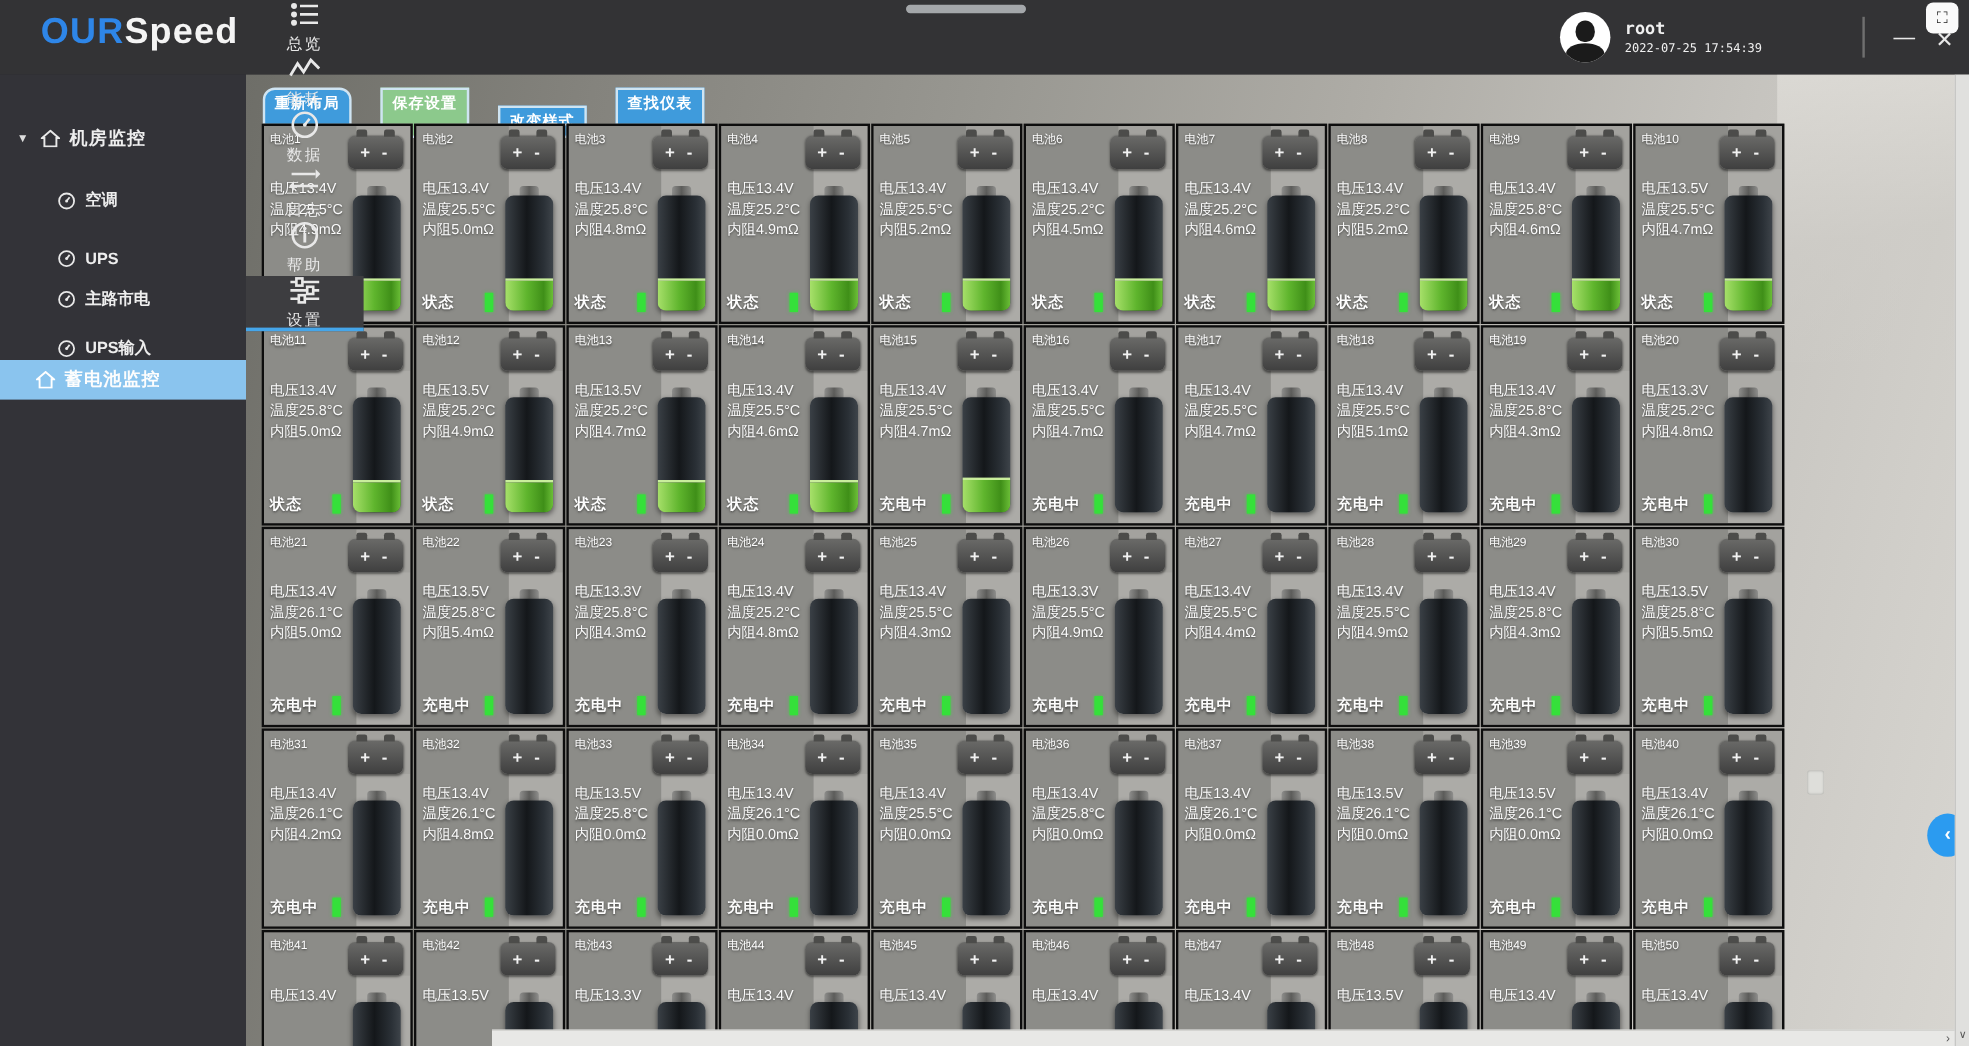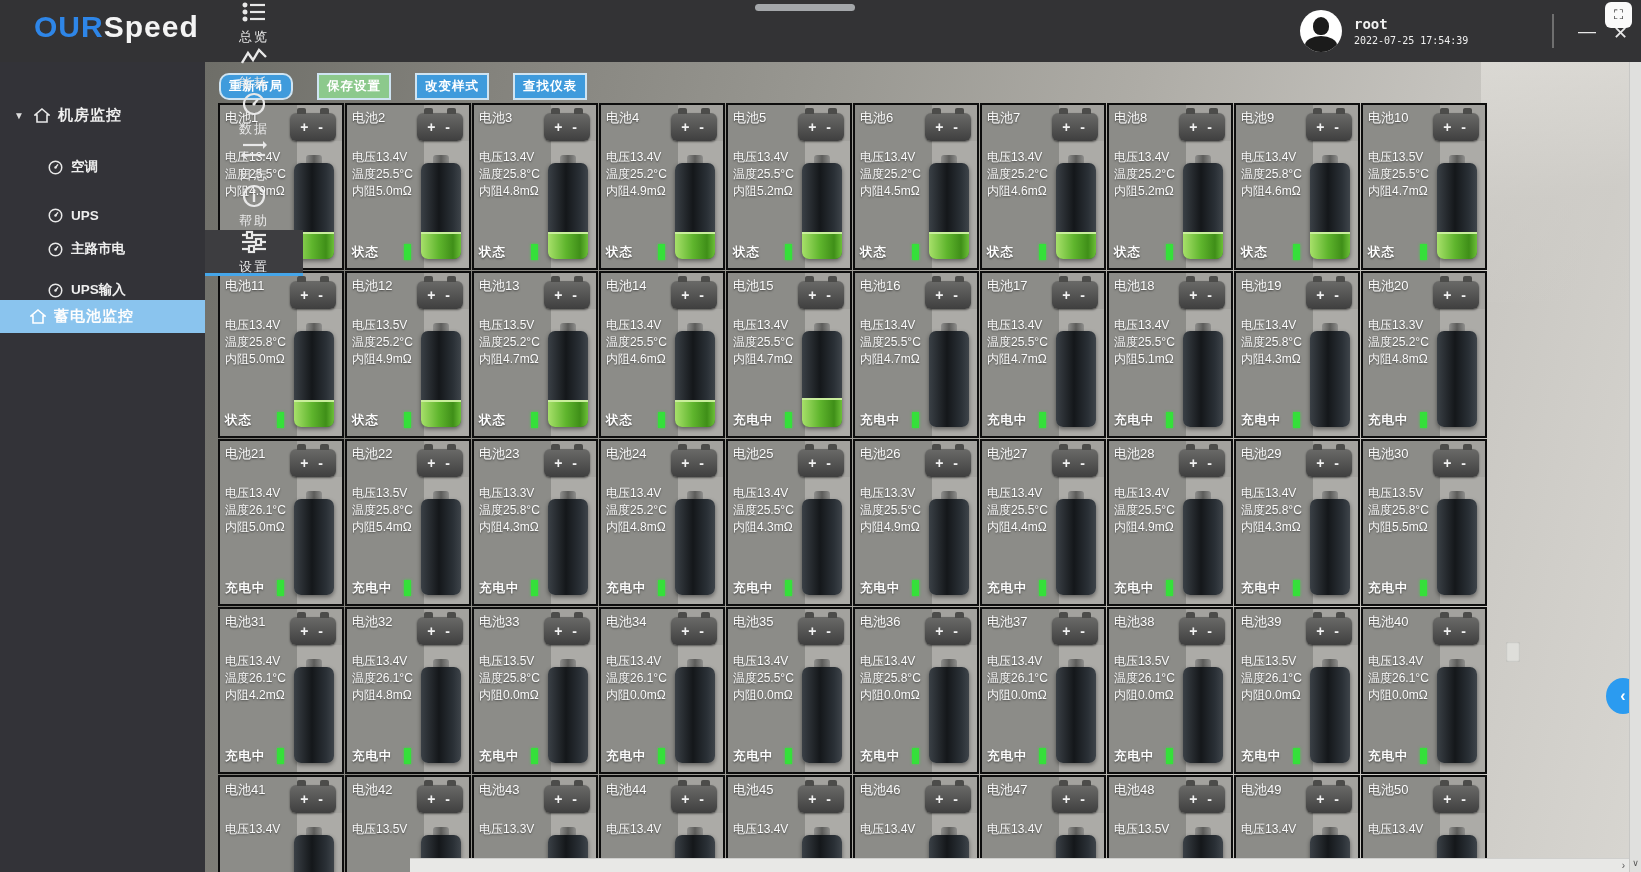--- a/index.html
+++ b/index.html
@@ -52,21 +52,21 @@
   .socket { position:absolute; left:1301px; top:580px; width:14px; height:20px; background:#dededa; border-radius:2px; box-shadow:inset 0 0 2px #9a9a96; }
 
   .toolbar { position:absolute; left:14px; top:11px; display:flex; gap:24px; }
   .tbtn { min-width:64px; padding:3px 8px; font-size:12.5px; font-weight:bold; color:#fff; text-align:center; border:2px solid #cfe4f2; cursor:pointer; letter-spacing:1px; }
 
   .grid { position:absolute; left:13px; top:41px; display:grid; grid-template-columns:repeat(10,126px); grid-auto-rows:167px; gap:1px; }
   .card { position:relative; border:2px solid #0d0d0d; background:#a3a29e; overflow:hidden; cursor:pointer; }
   .card::before { content:""; position:absolute; left:0; top:0; width:63%; height:100%; background:rgba(82,82,80,0.28); }
   .card::after { content:""; position:absolute; right:0; top:36px; width:37%; bottom:0; background:rgba(255,255,255,0.10); }
   .card > * { position:relative; z-index:2; }
-  .card-name { position:absolute; left:5px; top:4px; font-size:13px; color:#fdfdfd; text-shadow:0 1px 2px rgba(0,0,0,.55); }
+  .card-name { position:absolute; left:5px; top:4px; font-size:10px; color:#fdfdfd; text-shadow:0 1px 2px rgba(0,0,0,.55); }
   .nine-volt { position:absolute; right:6px; top:8px; width:46px; height:28px; background:linear-gradient(180deg,#6a6a68,#3f3f3f); border-radius:6px; box-shadow:0 1px 2px rgba(0,0,0,.5); display:flex; align-items:center; justify-content:center; }
   .nine-volt::before, .nine-volt::after { content:""; position:absolute; top:-5px; width:9px; height:6px; border-radius:2px 2px 0 0; background:#4c4c4a; }
   .nine-volt::before { left:7px; } .nine-volt::after { right:7px; }
   .nine-volt .pm { color:#f2f2f2; font-size:14px; font-weight:bold; letter-spacing:3px; }
   .card-info { position:absolute; left:5px; top:44px; color:#fbfbfb; font-size:12px; line-height:17px; text-shadow:0 1px 2px rgba(0,0,0,.5); white-space:nowrap; }
   .battery-graphic { position:absolute; right:8px; top:50px; width:40px; height:104px; }
   .bat-cap { position:absolute; left:12px; top:0; width:16px; height:9px; border-radius:3px 3px 0 0; background:linear-gradient(90deg,#8e8e8c,#5c5c5a 50%,#8e8e8c); }
   .bat-body { position:absolute; left:0; top:8px; width:40px; height:96px; border-radius:7px; overflow:hidden; background:linear-gradient(90deg,#3a4046 0%,#14171a 45%,#2a3036 80%,#3e444a 100%); box-shadow:0 2px 4px rgba(0,0,0,.45); }
   .bat-fill { position:absolute; left:0; bottom:0; width:100%; background:linear-gradient(90deg,#a7e06a 0%,#5fb52d 45%,#3f8f18 80%,#6cbf38 100%); border-top:2px solid #c9ee9c; }
   .card-status { position:absolute; left:5px; bottom:7px; font-size:12.5px; font-weight:bold; color:#fdfdfd; text-shadow:0 1px 2px rgba(0,0,0,.55); letter-spacing:1px; }
@@ -241,21 +241,21 @@
       <span class="slabel">蓄电池监控</span>
     </div>
   </div>
 
   <div class="main">
     <div class="ceiling"></div>
     <div class="socket"></div>
     <div class="toolbar" id="toolbar">
         <div class="tbtn" style="background: rgb(63, 155, 220); border-radius: 10px;">重新布局</div>
         <div class="tbtn" style="background: rgb(140, 201, 140);">保存设置</div>
-        <div class="tbtn" style="background: rgb(63, 155, 220);">改变样式</div>
+        <div class="tbtn" style="background: rgb(63, 155, 220); margin-top: 15px;">改变样式</div>
         <div class="tbtn" style="background: rgb(63, 155, 220);">查找仪表</div>
       </div>
     <div class="grid" id="grid">
   <div class="card">
     <div class="card-name">电池1</div>
     <div class="nine-volt">
             <span class="pm">+ -</span>
           </div>
     <div class="card-info">
       <div>电压13.4V</div>

